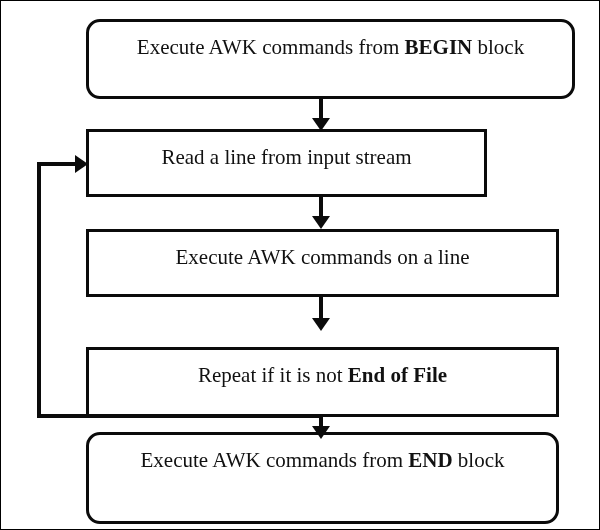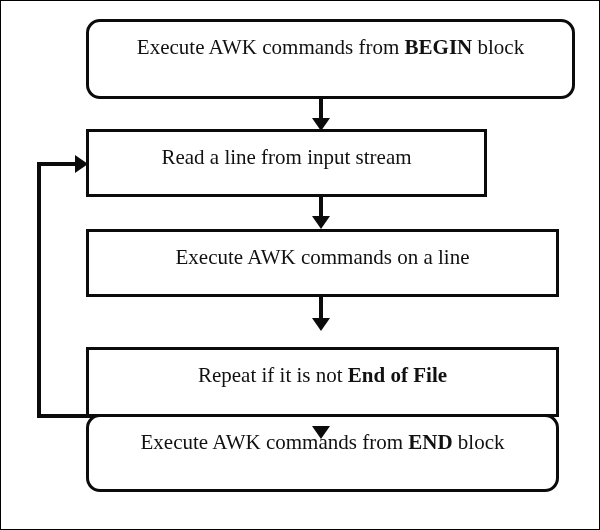--- a/index.html
+++ b/index.html
@@ -100,17 +100,17 @@
   </div>
 
   <div class="vline" style="left:318px; top:400px; height:34px;"></div>
   <div class="arrow-down" style="left:311px; top:425px;"></div>
 
   <div class="hline" style="left:36px; top:413px; width:284px;"></div>
   <div class="vline" style="left:36px; top:161px; height:256px;"></div>
   <div class="hline" style="left:36px; top:161px; width:44px;"></div>
   <div class="arrow-right" style="left:74px; top:154px;"></div>
 
-  <div class="node rounded" style="left:85px; top:413px; width:473px; height:78px;">
+  <div class="node rounded" style="left:85px; top:431px; width:473px; height:92px;">
     <span>Execute AWK commands from </span><b>END</b><span> block</span>
   </div>
 
 </div>
 
 </body></html>

